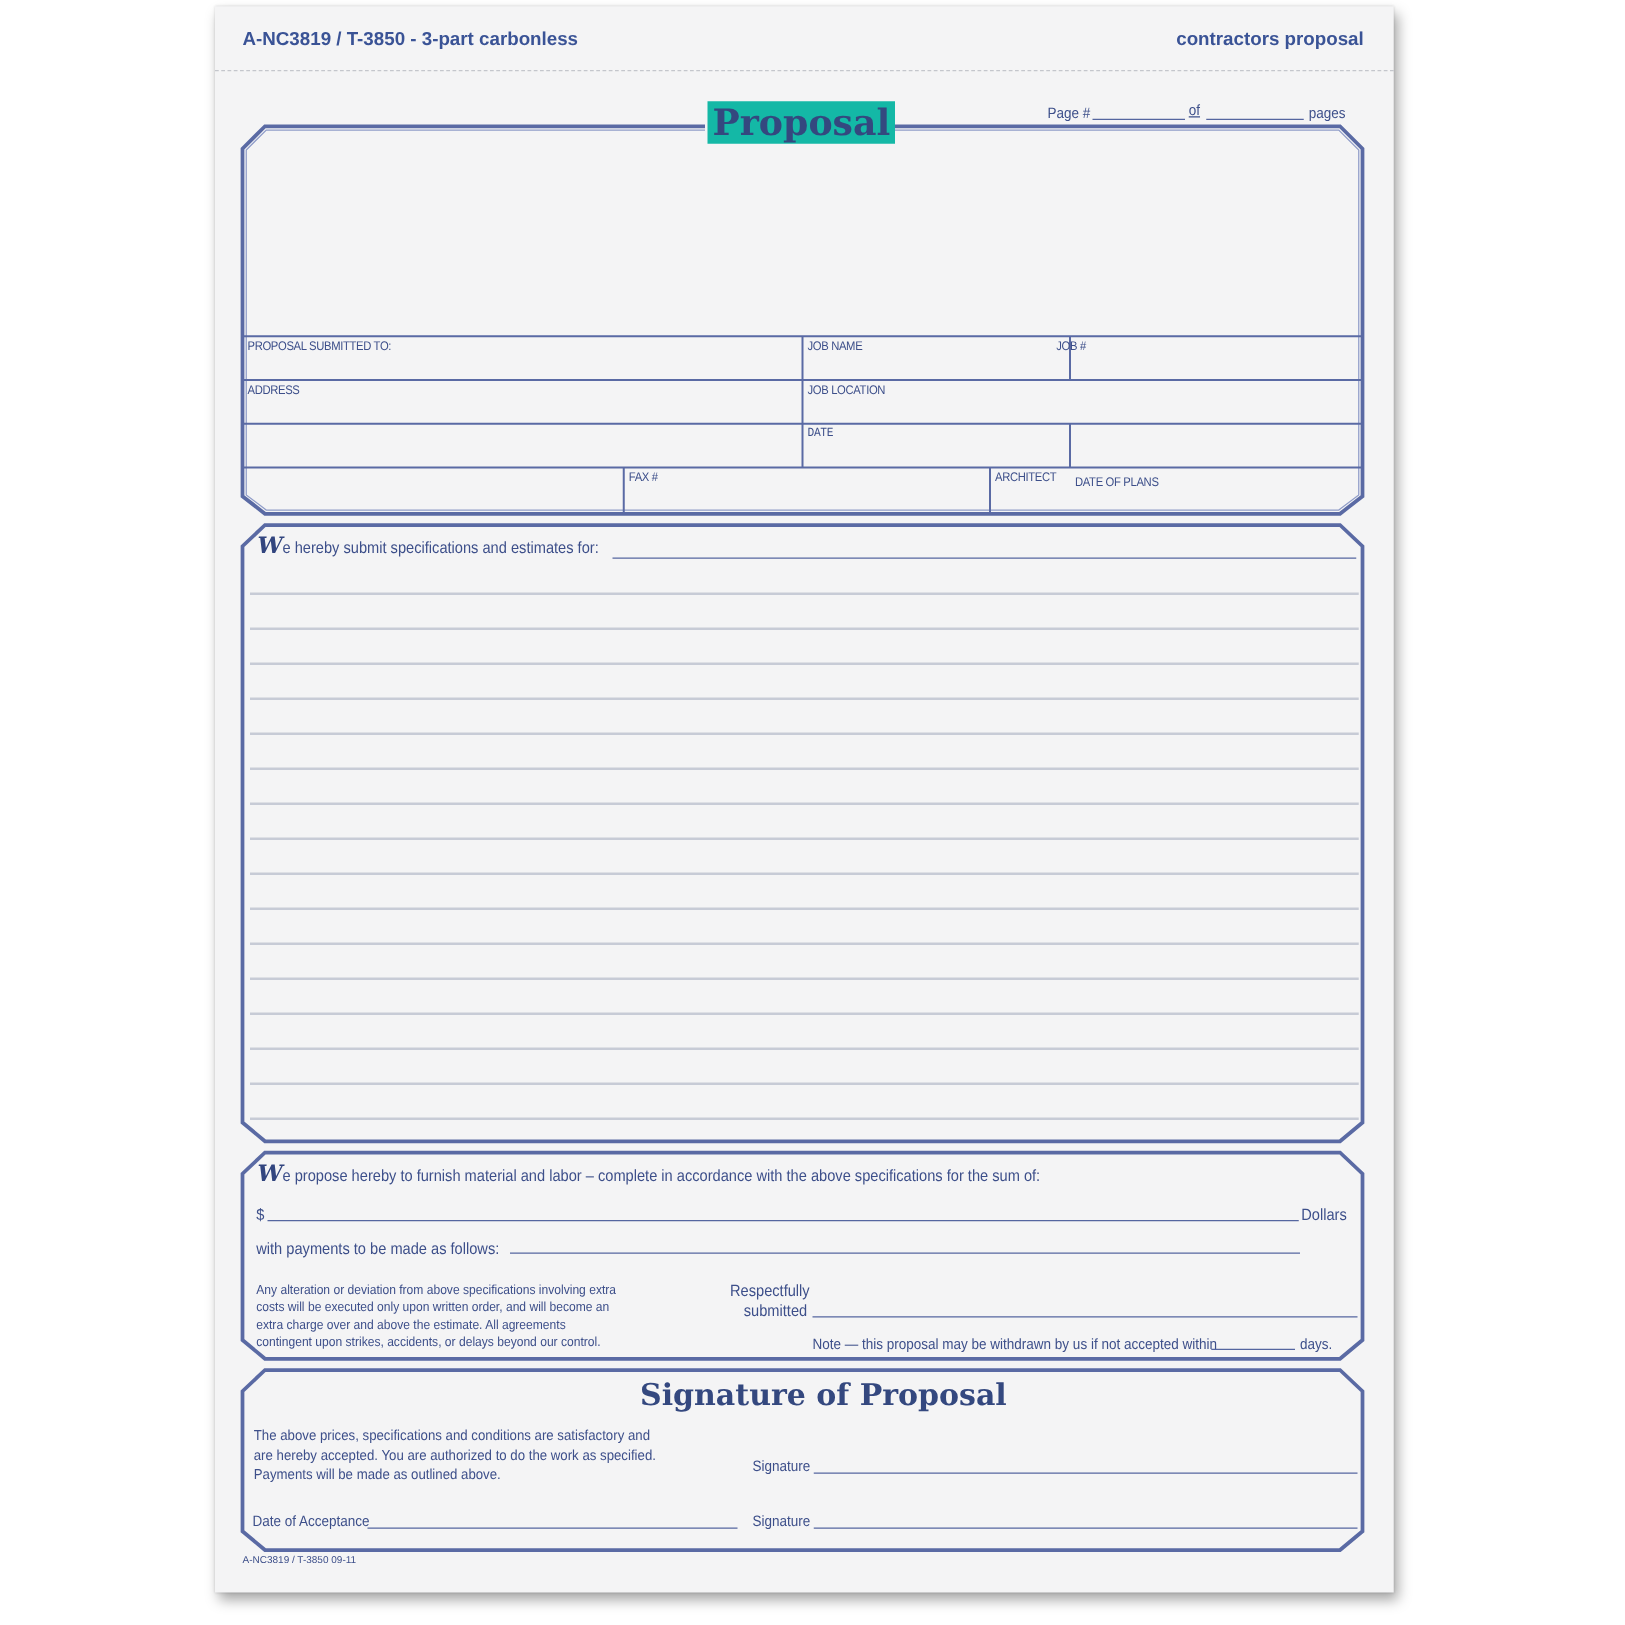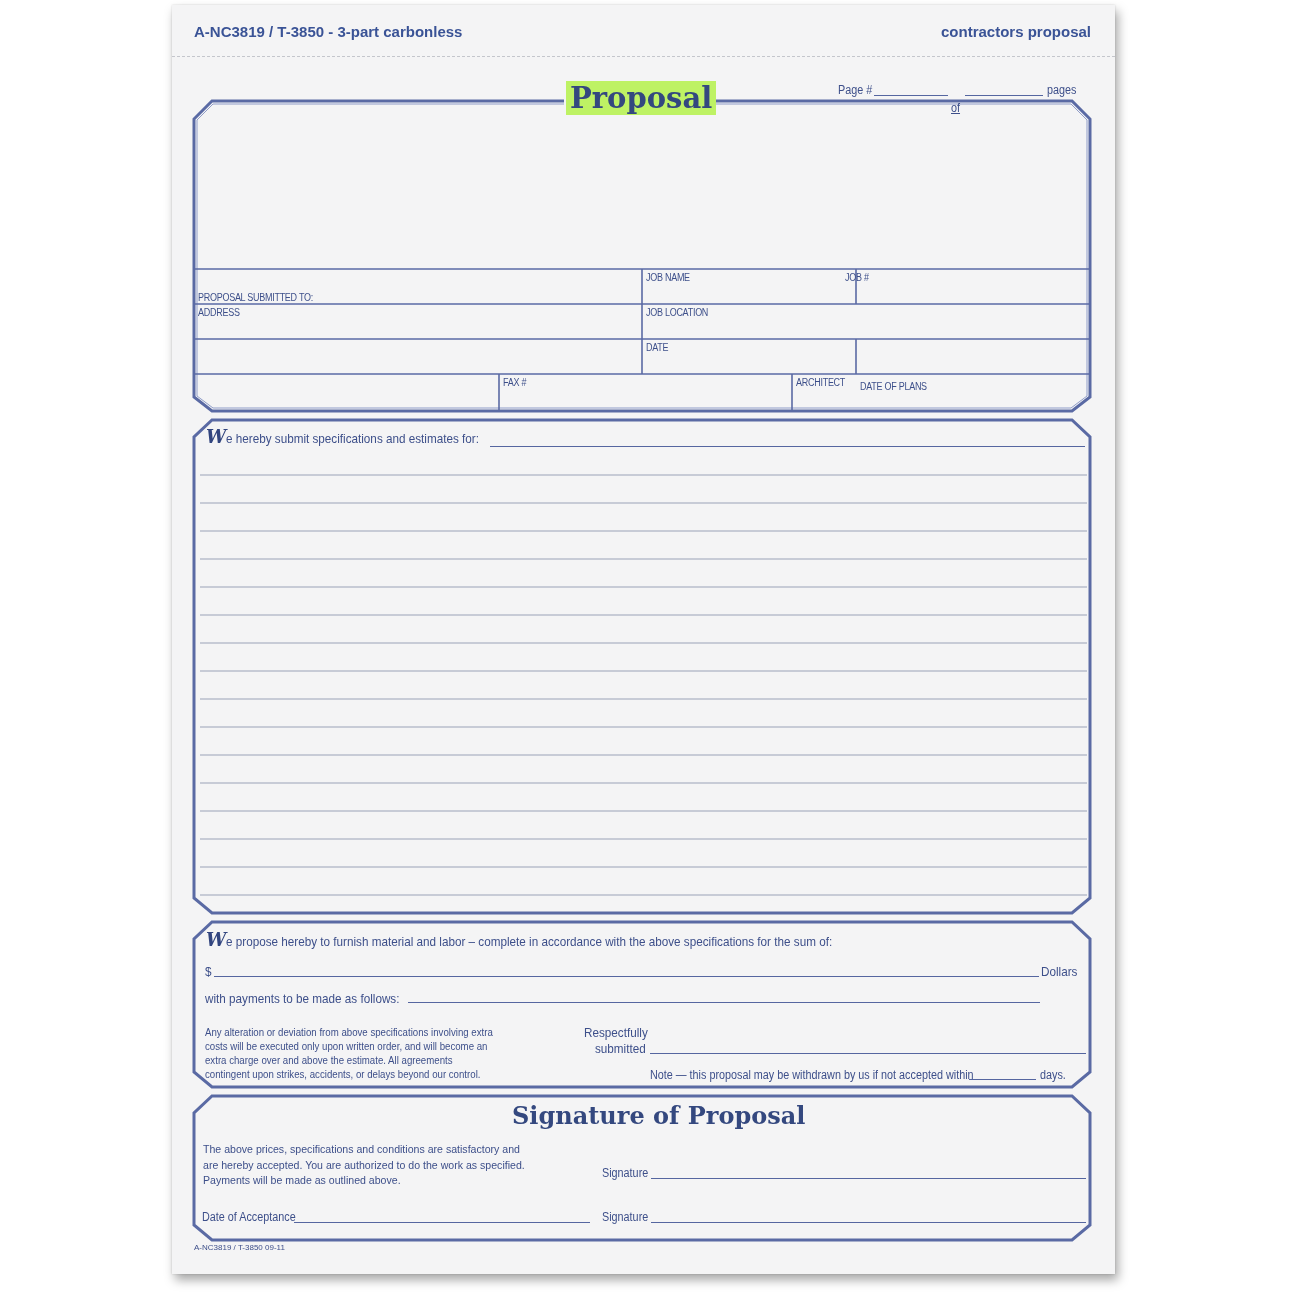--- a/index.html
+++ b/index.html
@@ -12,21 +12,21 @@
     box-shadow: 3px 6px 10px rgba(0,0,0,0.35), 0 0 2px rgba(0,0,0,0.15);
   }
   .hdr-left { position: absolute; left: 22px; top: 18px; font-size: 15px; font-weight: bold; color: #3a5396; }
   .hdr-right { position: absolute; right: 24px; top: 18px; font-size: 15px; font-weight: bold; color: #3a5396; margin-left: 48px; }
   .perf { position: absolute; left: 0; right: 0; top: 51px; border-top: 1px dashed #c4c6cc; }
 
   .abs { position: absolute; }
   .lbl { position: absolute; font-size: 10px; color: #3d4f8a; letter-spacing: -0.3px; transform: scaleX(0.9); transform-origin: left top; white-space: nowrap; }
   .txt { position: absolute; font-size: 13px; color: #3d4f8a; white-space: nowrap; transform: scaleX(0.9); transform-origin: left top; }
   .small { position: absolute; font-size: 10.5px; line-height: 14px; color: #3d4f8a; transform: scaleX(0.92); transform-origin: left top; }
-  .title { position: absolute; font-family: "DejaVu Serif", serif; font-weight: bold; color: #34487f; background: #bef264; padding: 0 4px; white-space: nowrap; }
+  .title { position: absolute; font-family: "DejaVu Serif", serif; font-weight: bold; color: #34487f; background: #14b8a6; padding: 0 4px; white-space: nowrap; }
   .uline { position: absolute; height: 0; border-top: 1px solid #5566a0; }
   .rule { position: absolute; left: 28px; right: 28px; height: 0; border-top: 2px solid #c7cbd6; }
   svg.frame { position: absolute; left: 0; top: 0; }
   .field { position: absolute; }
   .cap { font-family: "DejaVu Serif", serif; font-weight: bold; font-size: 18px; color: #32457f; font-style: italic; }
 </style>
 </head>
 <body>
 
 <div class="sheet">
@@ -59,42 +59,42 @@
       <line x1="684" y1="334" x2="684" y2="369"></line>
       <line x1="327" y1="369" x2="327" y2="406"></line>
       <line x1="620" y1="369" x2="620" y2="406"></line>
     </g>
   </svg>
 
   <div class="title" style="left:394px; top:76px; font-size:29px;">Proposal</div>
 
   <div class="txt" style="left:666px; top:78px; font-size:12px;">Page #</div>
   <div class="field" style="left:702px; top:90px; width:74px; border-top:1px solid #5566a0; height:1px;"></div>
-  <div class="txt" style="left:779px; top:96px; font-size:12px;text-decoration:underline;">of</div>
+  <div class="txt" style="left:779px; top:76px; font-size:12px;text-decoration:underline;">of</div>
   <div class="field" style="left:793px; top:90px; width:78px; border-top:1px solid #5566a0; height:1px;"></div>
   <div class="txt" style="left:875px; top:78px; font-size:12px;">pages</div>
 
   <div class="field" style="left:26px; top:104px; width:888px; height:158px;"></div>
 
-  <div class="field" style="left:22px; top:264px; width:448px; height:35px;margin-top:20px;">
+  <div class="field" style="left:22px; top:264px; width:448px; height:35px;">
     <span class="lbl" style="left:4px; top:3px;">PROPOSAL SUBMITTED TO:</span>
   </div>
   <div class="field" style="left:470px; top:264px; width:214px; height:18px;">
     <span class="lbl" style="left:4px; top:3px;">JOB NAME</span>
   </div>
   <div class="field" style="left:669px; top:264px; width:234px; height:35px;">
     <span class="lbl" style="left:4px; top:3px;">JOB #</span>
   </div>
   <div class="field" style="left:22px; top:299px; width:448px; height:70px;">
     <span class="lbl" style="left:4px; top:3px;">ADDRESS</span>
   </div>
   <div class="field" style="left:470px; top:299px; width:448px; height:35px;">
     <span class="lbl" style="left:4px; top:3px;">JOB LOCATION</span>
   </div>
-  <div class="field" style="left:470px; top:334px; width:214px; height:35px;">
+  <div class="field" style="left:470px; top:334px; width:214px; height:35px;font-family:Liberation Mono, monospace;">
     <span class="lbl" style="left:4px; top:3px;">DATE</span>
   </div>
   <div class="field" style="left:684px; top:334px; width:234px; height:35px;margin-top:39px;">
     <span class="lbl" style="left:4px; top:3px;">DATE OF PLANS</span>
   </div>
   <div class="field" style="left:327px; top:369px; width:293px; height:37px;">
     <span class="lbl" style="left:4px; top:3px;">FAX #</span>
   </div>
   <div class="field" style="left:620px; top:369px; width:298px; height:37px;">
     <span class="lbl" style="left:4px; top:3px;">ARCHITECT</span>

